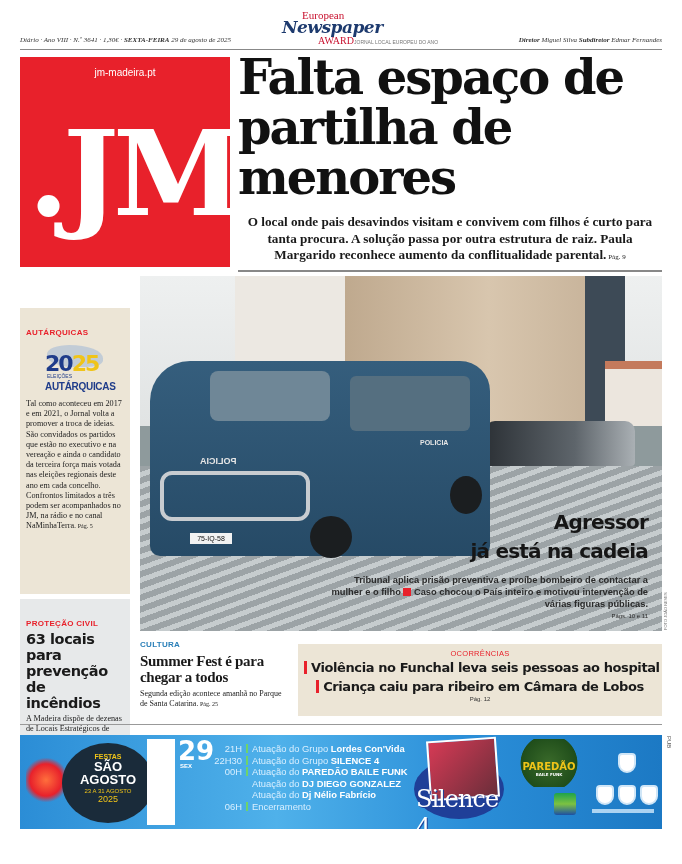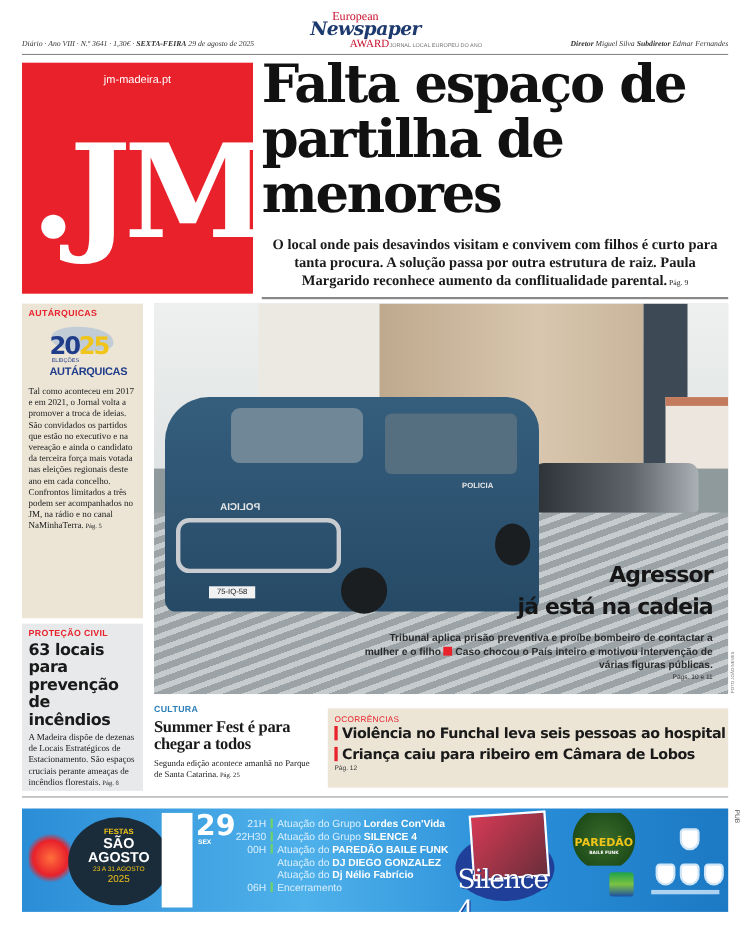--- a/index.html
+++ b/index.html
@@ -18,21 +18,21 @@
   .award .jl { position: absolute; left: 74px; top: 30px; font-size: 5px; color: #777; font-family: "Liberation Sans", sans-serif; white-space: nowrap; }
 
   .logo { position: absolute; left: 20px; top: 57px; width: 210px; height: 210px; background: #e8212b; }
   .logo .url { position: absolute; left: 0; width: 100%; top: 10px; text-align: center; color: #fff; font-size: 10px; font-family: "Liberation Sans", sans-serif; }
   .logo .mark { position: absolute; left: 8px; top: 58px; color: #fff; font-size: 118px; font-weight: bold; font-family: "DejaVu Serif", serif; letter-spacing: -6px; line-height: 1; }
 
   .headline { position: absolute; left: 238px; top: 52px; width: 430px; text-align: left; font-family: "DejaVu Serif", serif; font-weight: bold; font-size: 48px; line-height: 50px; letter-spacing: -2px; color: #111; }
   .lede { position: absolute; left: 238px; top: 214px; width: 424px; text-align: center; font-family: "Liberation Serif", serif; font-weight: bold; font-size: 13.2px; line-height: 16.5px; color: #1a1a1a; border-bottom: 2px solid #888; padding-bottom: 4px; }
   .lede .pg { font-size: 7px; font-weight: normal; }
 
-  .side { position: absolute; left: 20px; width: 110px; padding: 4px 6px; }
+  .side { position: absolute; left: 20px; width: 110px; padding: 20px 6px; margin-top: 32px; }
   .side.s1 { top: 276px; height: 286px; background: #ece5d6; }
   .side.s2 { top: 567px; height: 152px; background: #e7e9ea; }
   .kicker { font-family: "Liberation Sans", sans-serif; font-weight: bold; font-size: 8px; color: #e8212b; letter-spacing: 0.3px; }
   .side h2 { font-family: "DejaVu Sans", sans-serif; font-weight: bold; font-size: 14px; line-height: 16px; color: #1a1a1a; margin-top: 3px; letter-spacing: -0.4px; }
   .side p { font-family: "Liberation Serif", serif; font-size: 8.2px; line-height: 10.2px; color: #222; margin-top: 3px; }
   .side p .pg { font-size: 6px; }
   .badge2025 { margin: 6px auto 4px; width: 64px; height: 52px; position: relative; }
   .badge2025 .map { position: absolute; left: 4px; top: 2px; width: 56px; height: 22px; background: #b8c6d6; border-radius: 40% 60% 30% 50%; opacity: 0.8; }
   .badge2025 .yr { position: absolute; left: 2px; top: 8px; font-family: "DejaVu Sans", sans-serif; font-weight: bold; font-size: 22px; color: #1f3c8a; letter-spacing: -2px; }
   .badge2025 .yr span { color: #f0c419; }
@@ -62,21 +62,21 @@
   .photo .deck .sq { display: inline-block; width: 8px; height: 8px; background: #e8212b; vertical-align: -1px; }
   .photo .deck .pg { font-size: 6px; font-weight: normal; display: block; }
   .credit { position: absolute; left: 663px; top: 590px; width: 10px; height: 40px; font-size: 4px; color: #777; font-family: "Liberation Sans", sans-serif; writing-mode: vertical-rl; transform: rotate(180deg); }
 
   .cultura { position: absolute; left: 140px; top: 640px; width: 150px; }
   .cultura h3 { font-family: "Liberation Serif", serif; font-weight: bold; font-size: 15px; line-height: 16px; color: #1a1a1a; margin-top: 4px; letter-spacing: -0.3px; }
   .cultura p { font-family: "Liberation Serif", serif; font-size: 8px; line-height: 10px; color: #222; margin-top: 4px; }
   .cultura p .pg { font-size: 6px; }
   .kicker.blue { color: #2a7fb8; }
 
-  .ocorr { position: absolute; left: 298px; top: 644px; width: 364px; height: 72px; background: #ece5d6; padding: 5px 6px; }
+  .ocorr { position: absolute; left: 298px; top: 644px; width: 364px; height: 72px; background: #ece5d6; padding: 5px 6px; text-align: center; }
   .ocorr .item { font-family: "DejaVu Sans", sans-serif; font-weight: bold; font-size: 13px; line-height: 19px; color: #1a1a1a; letter-spacing: -0.4px; white-space: nowrap; }
   .ocorr .item .bar { display: inline-block; width: 3px; height: 13px; background: #e8212b; vertical-align: -2px; margin-right: 4px; }
   .ocorr .pg { font-size: 6px; font-family: "Liberation Sans", sans-serif; color: #333; }
 
   .rule-bot { position: absolute; left: 20px; top: 724px; width: 642px; border-top: 1px solid #999; }
 
   .ad { position: absolute; left: 20px; top: 735px; width: 642px; height: 94px; background: linear-gradient(90deg,#2b8dd6,#4fb1ea 40%,#2a8ed8 70%,#1c79c4); overflow: hidden; }
   .ad .festas { position: absolute; left: 42px; top: 8px; width: 92px; height: 80px; background: #1a2b3a; border-radius: 50%; text-align: center; color: #fff; font-family: "Liberation Sans", sans-serif; }
   .ad .festas .f1 { color: #f0c419; font-size: 7px; margin-top: 10px; font-weight: bold; }
   .ad .festas .f2 { font-size: 13px; font-weight: bold; line-height: 13px; }

